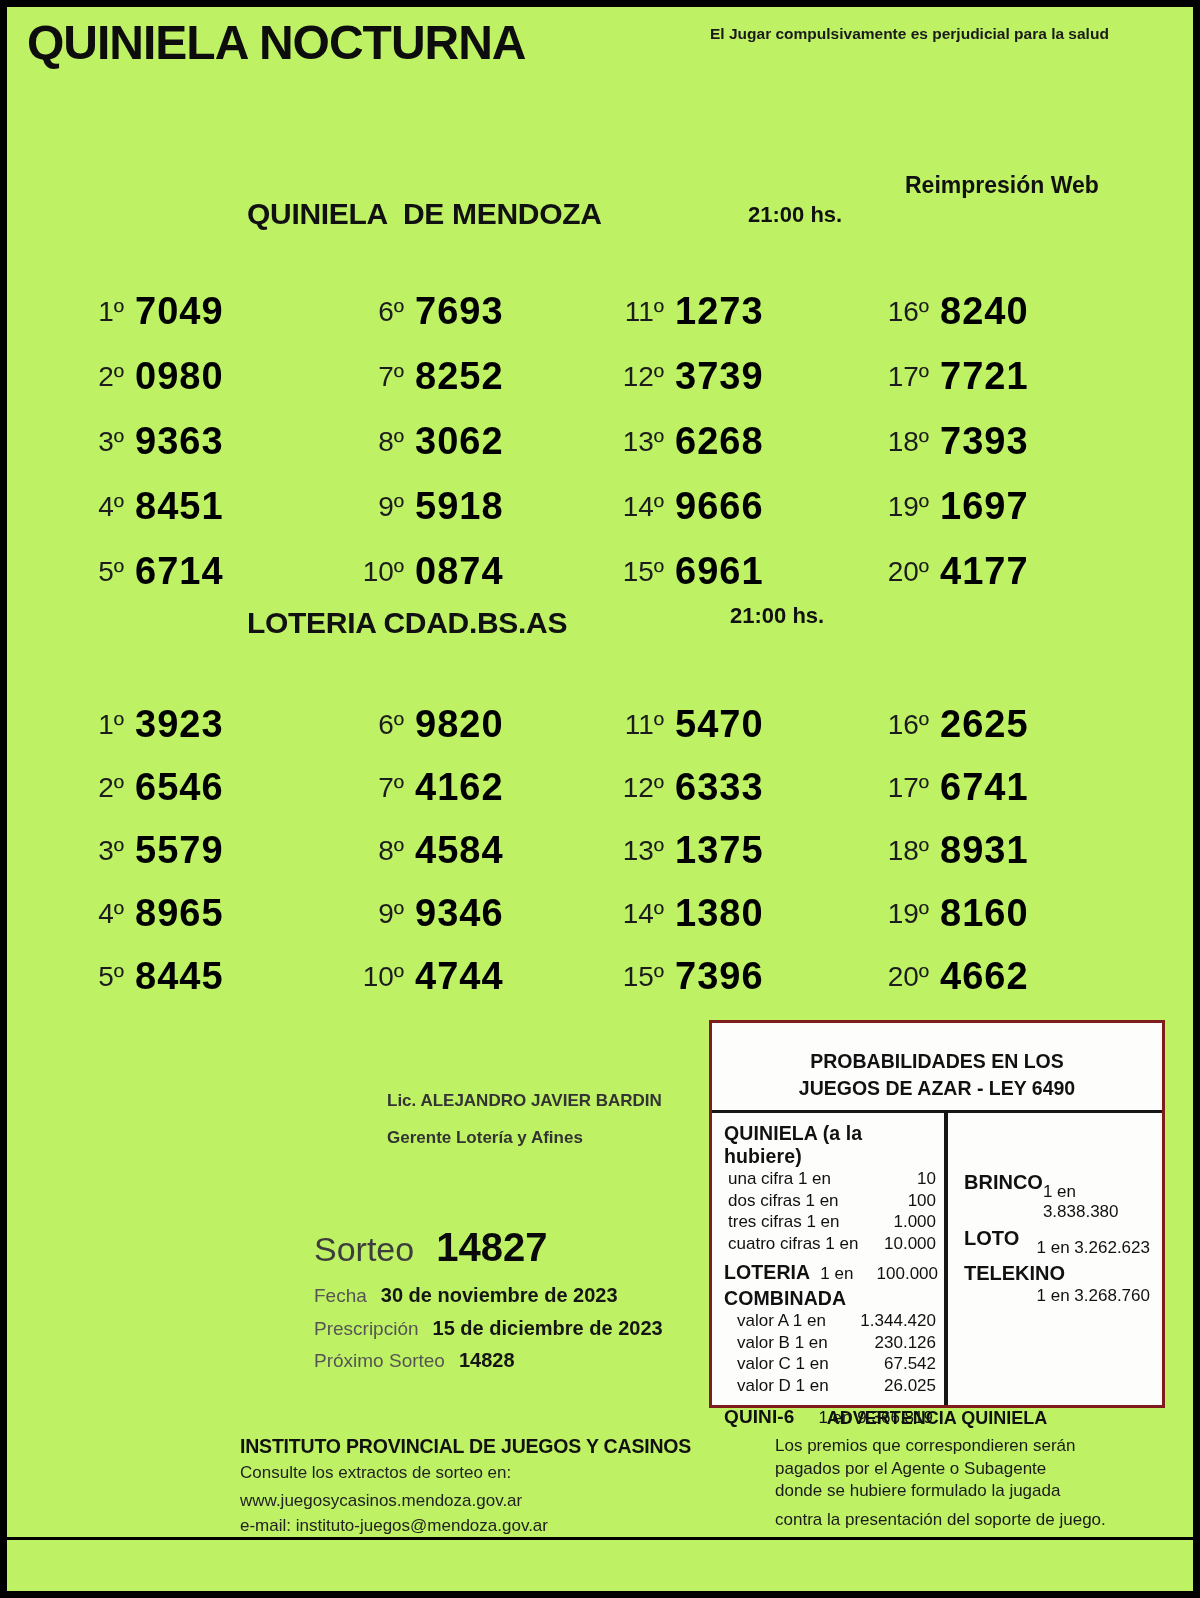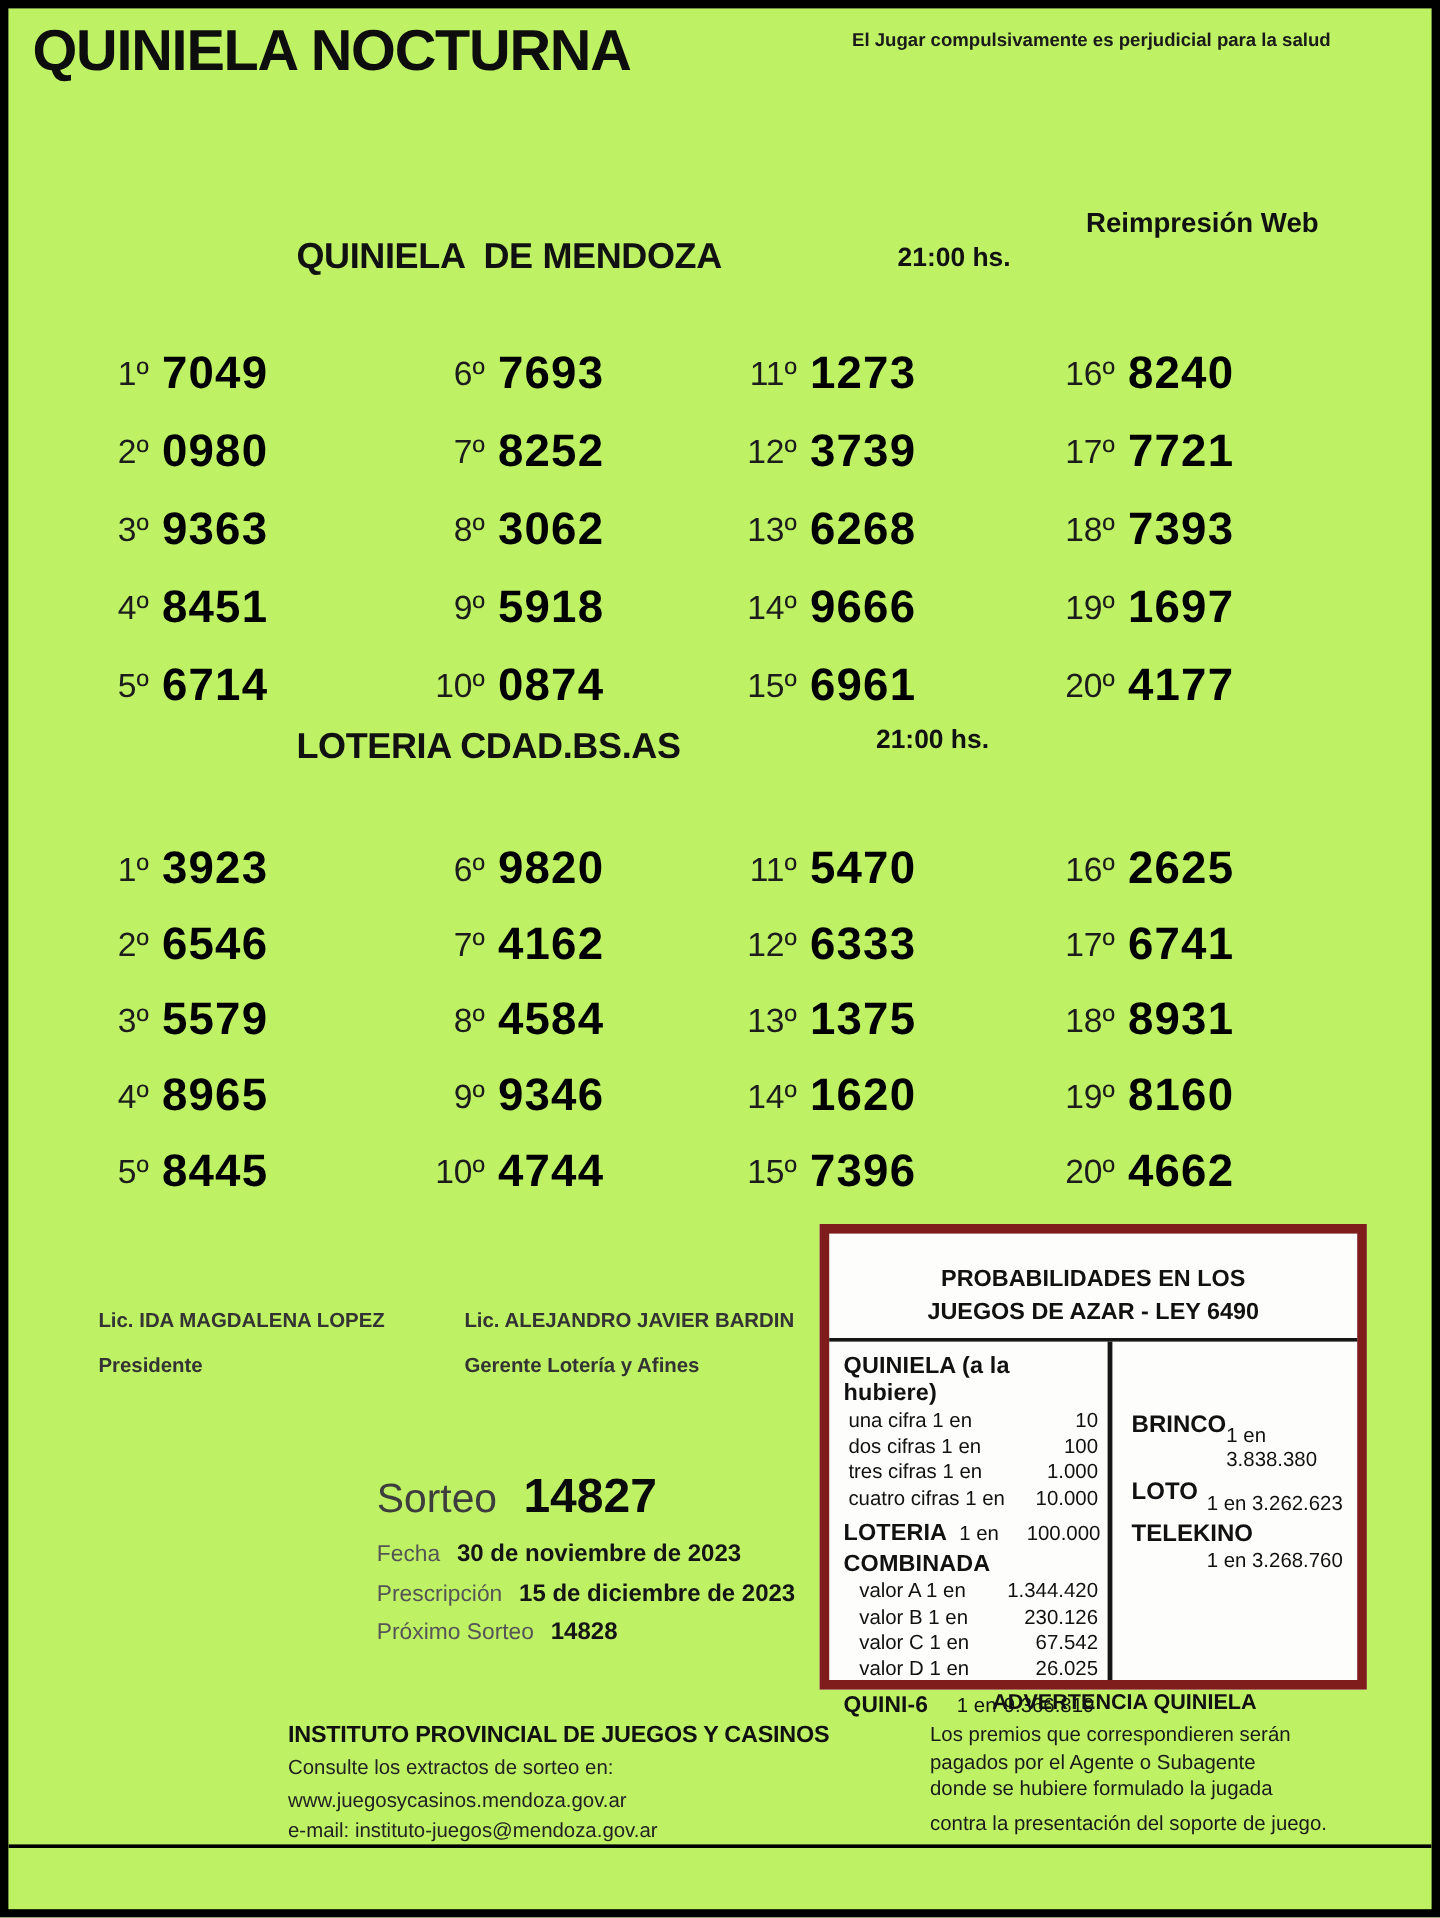--- a/index.html
+++ b/index.html
@@ -41,21 +41,21 @@
   .sorteo-row1 { left:307px; top:1218px; display:flex; align-items:baseline; gap:22px; }
   .sorteo-word { font-size:34px; color:#3d3d3d; }
   .sorteo-num { font-size:40px; font-weight:700; color:#0a0a0a; }
   .draw-row { left:307px; display:flex; align-items:baseline; gap:14px; }
   .draw-row .lbl { font-size:19px; color:#555; }
   .draw-row .val { font-size:20px; font-weight:700; color:#151515; }
   .draw-fecha { top:1277px; }
   .draw-presc { top:1310px; }
   .draw-prox  { top:1342px; }
 
-  .prob-box { left:676px; top:1013px; width:456px; height:388px; border:8px solid #7f1d1d; background:#fdfdfc; }
+  .prob-box { left:702px; top:1013px; width:456px; height:388px; border:3px solid #7f1d1d; background:#fdfdfc; }
   .prob-head { padding-top:25px; text-align:center; font-size:19.5px; font-weight:700; line-height:27px; height:90px; border-bottom:3px solid #161616; }
   .prob-body { display:flex; height:calc(100% - 90px); }
   .prob-left { width:236px; flex:none; border-right:4px solid #161616; padding:9px 5px 4px 12px; }
   .prob-right { flex:1; padding:58px 8px 0 16px; }
   .ph { font-size:19.5px; font-weight:700; letter-spacing:0.1px; }
   .prob-row { display:flex; align-items:center; font-size:17px; line-height:21.5px; padding-left:4px; }
   .prob-row .v { margin-left:auto; padding-right:3px; }
   .loteria-row { display:flex; align-items:baseline; margin-top:7px; }
   .loteria-row .mid { font-size:17px; margin-left:10px; }
   .loteria-row .v { margin-left:auto; font-size:17px; padding-right:1px; }
@@ -233,21 +233,21 @@
       <div class="cell">
         <span class="pos">4º</span>
         <span class="num">8965</span>
       </div>
       <div class="cell">
         <span class="pos">9º</span>
         <span class="num">9346</span>
       </div>
       <div class="cell">
         <span class="pos">14º</span>
-        <span class="num">1620</span>
+        <span class="num">1380</span>
       </div>
       <div class="cell">
         <span class="pos">19º</span>
         <span class="num">8160</span>
       </div>
       <div class="cell">
         <span class="pos">5º</span>
         <span class="num">8445</span>
       </div>
       <div class="cell">
@@ -257,24 +257,20 @@
       <div class="cell">
         <span class="pos">15º</span>
         <span class="num">7396</span>
       </div>
       <div class="cell">
         <span class="pos">20º</span>
         <span class="num">4662</span>
       </div>
     </div>
 
-  <div class="abs signature sig-1">
-    <div>Lic. IDA MAGDALENA LOPEZ</div>
-    <div class="sig-role">Presidente</div>
-  </div>
   <div class="abs signature sig-2">
     <div>Lic. ALEJANDRO JAVIER BARDIN</div>
     <div class="sig-role">Gerente Lotería y Afines</div>
   </div>
 
   <div class="abs sorteo-row1">
     <span class="sorteo-word">Sorteo</span>
     <span class="sorteo-num">14827</span>
   </div>
   <div class="abs draw-row draw-fecha">

